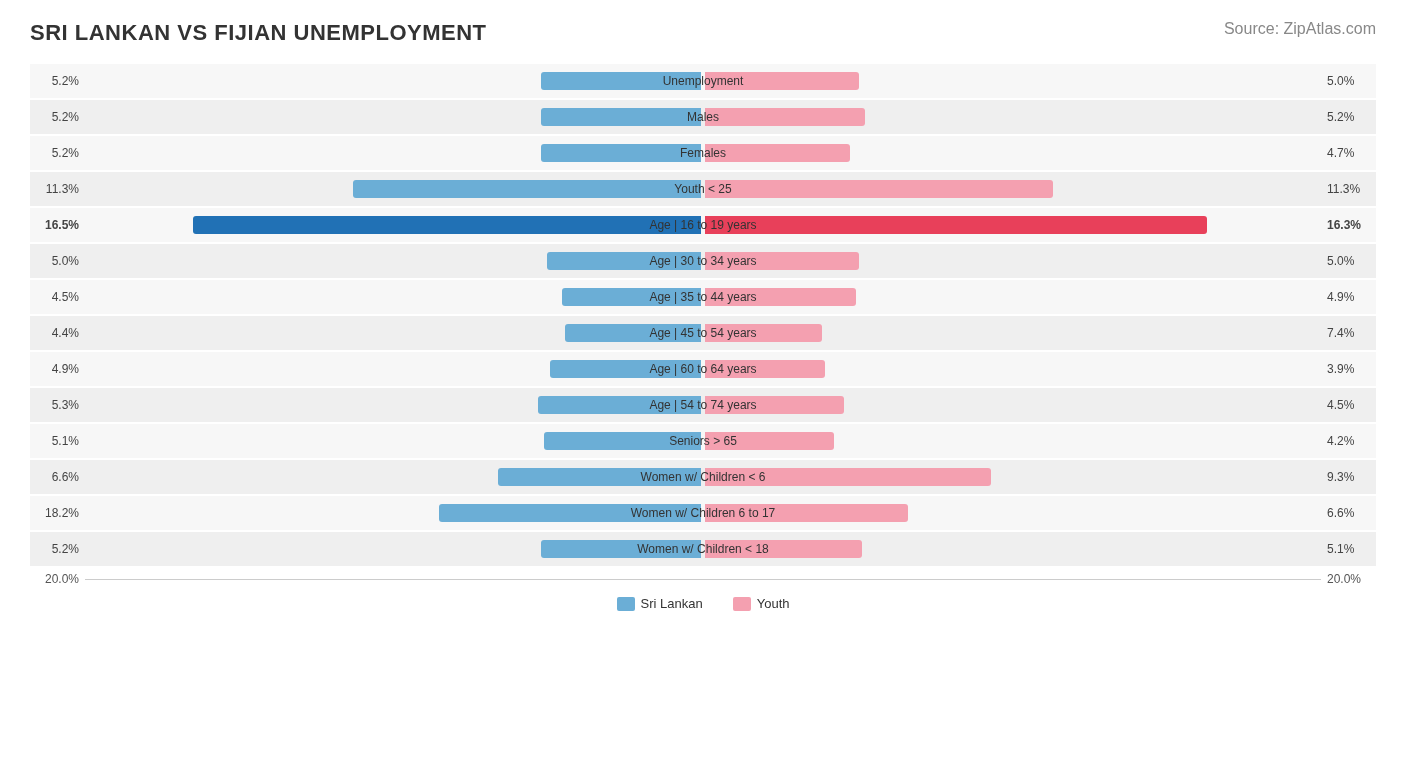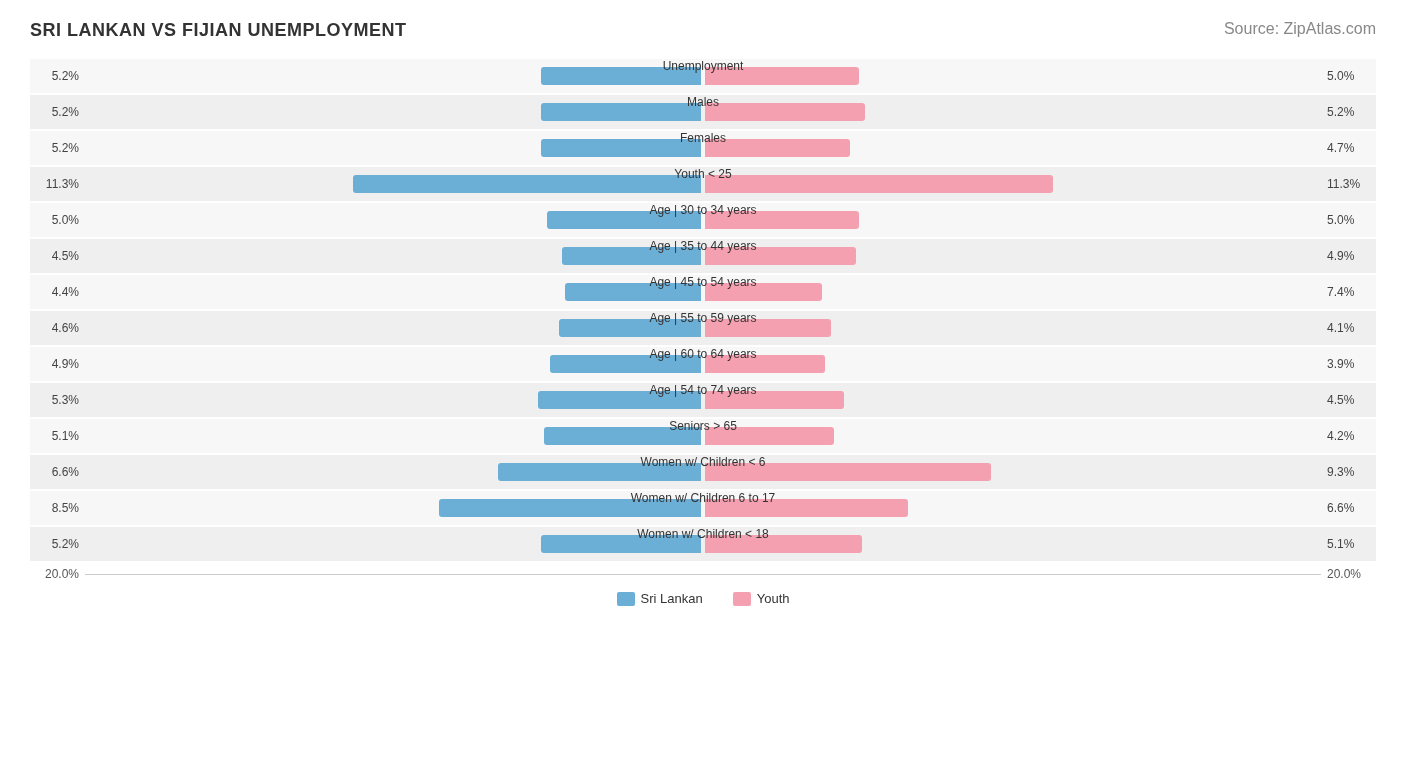--- a/index.html
+++ b/index.html
@@ -10,21 +10,21 @@
       min-height: 757px;
       padding: 20px 30px;
     }
     .header {
       display: flex;
       justify-content: space-between;
       align-items: flex-start;
       margin-bottom: 18px;
     }
     .title {
-      font-size: 18px;
+      font-size: 22px;
       font-weight: bold;
       color: #333;
       text-transform: uppercase;
       letter-spacing: 0.5px;
     }
     .source {
       font-size: 16px;
       color: #888;
     }
     .chart-area {
@@ -46,20 +46,21 @@
       width: 55px;
       text-align: right;
       font-size: 12px;
       color: #444;
       padding-right: 6px;
       flex-shrink: 0;
     }
     .bars-container {
       flex: 1;
       display: flex;
+      align-items: center;
       position: relative;
       height: 34px;
     }
     .bar-left-wrap {
       flex: 1;
       display: flex;
       justify-content: flex-end;
       align-items: center;
       height: 100%;
       padding-right: 2px;
@@ -210,20 +211,33 @@
       <div class="bar-left-wrap">
         <div class="bar-left" style="width:56.50000000000001%; background:#6baed6;"></div>
       </div>
       <div class="label-center">Youth &lt; 25</div>
       <div class="bar-right-wrap">
         <div class="bar-right" style="width:56.50000000000001%; background:#f4a0b0;"></div>
       </div>
     </div>
     <div class="right-val">11.3%</div>
   </div>
+      <div class="row row-highlight-blue row-highlight-pink">
+    <div class="left-val">16.5%</div>
+    <div class="bars-container">
+      <div class="bar-left-wrap">
+        <div class="bar-left" style="width:82.5%; background:#2171b5;"></div>
+      </div>
+      <div class="label-center">Age | 16 to 19 years</div>
+      <div class="bar-right-wrap">
+        <div class="bar-right" style="width:81.5%; background:#e8405a;"></div>
+      </div>
+    </div>
+    <div class="right-val">16.3%</div>
+  </div>
       <div class="row">
     <div class="left-val">5.0%</div>
     <div class="bars-container">
       <div class="bar-left-wrap">
         <div class="bar-left" style="width:25%; background:#6baed6;"></div>
       </div>
       <div class="label-center">Age | 30 to 34 years</div>
       <div class="bar-right-wrap">
         <div class="bar-right" style="width:25%; background:#f4a0b0;"></div>
       </div>
@@ -250,33 +264,20 @@
         <div class="bar-left" style="width:22.000000000000004%; background:#6baed6;"></div>
       </div>
       <div class="label-center">Age | 45 to 54 years</div>
       <div class="bar-right-wrap">
         <div class="bar-right" style="width:19%; background:#f4a0b0;"></div>
       </div>
     </div>
     <div class="right-val">7.4%</div>
   </div>
       <div class="row">
-    <div class="left-val">4.6%</div>
-    <div class="bars-container">
-      <div class="bar-left-wrap">
-        <div class="bar-left" style="width:23%; background:#6baed6;"></div>
-      </div>
-      <div class="label-center">Age | 55 to 59 years</div>
-      <div class="bar-right-wrap">
-        <div class="bar-right" style="width:20.5%; background:#f4a0b0;"></div>
-      </div>
-    </div>
-    <div class="right-val">4.1%</div>
-  </div>
-      <div class="row">
     <div class="left-val">4.9%</div>
     <div class="bars-container">
       <div class="bar-left-wrap">
         <div class="bar-left" style="width:24.500000000000004%; background:#6baed6;"></div>
       </div>
       <div class="label-center">Age | 60 to 64 years</div>
       <div class="bar-right-wrap">
         <div class="bar-right" style="width:19.5%; background:#f4a0b0;"></div>
       </div>
     </div>
@@ -315,21 +316,21 @@
         <div class="bar-left" style="width:32.99999999999999%; background:#6baed6;"></div>
       </div>
       <div class="label-center">Women w/ Children &lt; 6</div>
       <div class="bar-right-wrap">
         <div class="bar-right" style="width:46.5%; background:#f4a0b0;"></div>
       </div>
     </div>
     <div class="right-val">9.3%</div>
   </div>
       <div class="row">
-    <div class="left-val">8.5%</div>
+    <div class="left-val">18.2%</div>
     <div class="bars-container">
       <div class="bar-left-wrap">
         <div class="bar-left" style="width:42.5%; background:#6baed6;"></div>
       </div>
       <div class="label-center">Women w/ Children 6 to 17</div>
       <div class="bar-right-wrap">
         <div class="bar-right" style="width:32.99999999999999%; background:#f4a0b0;"></div>
       </div>
     </div>
     <div class="right-val">6.6%</div>

